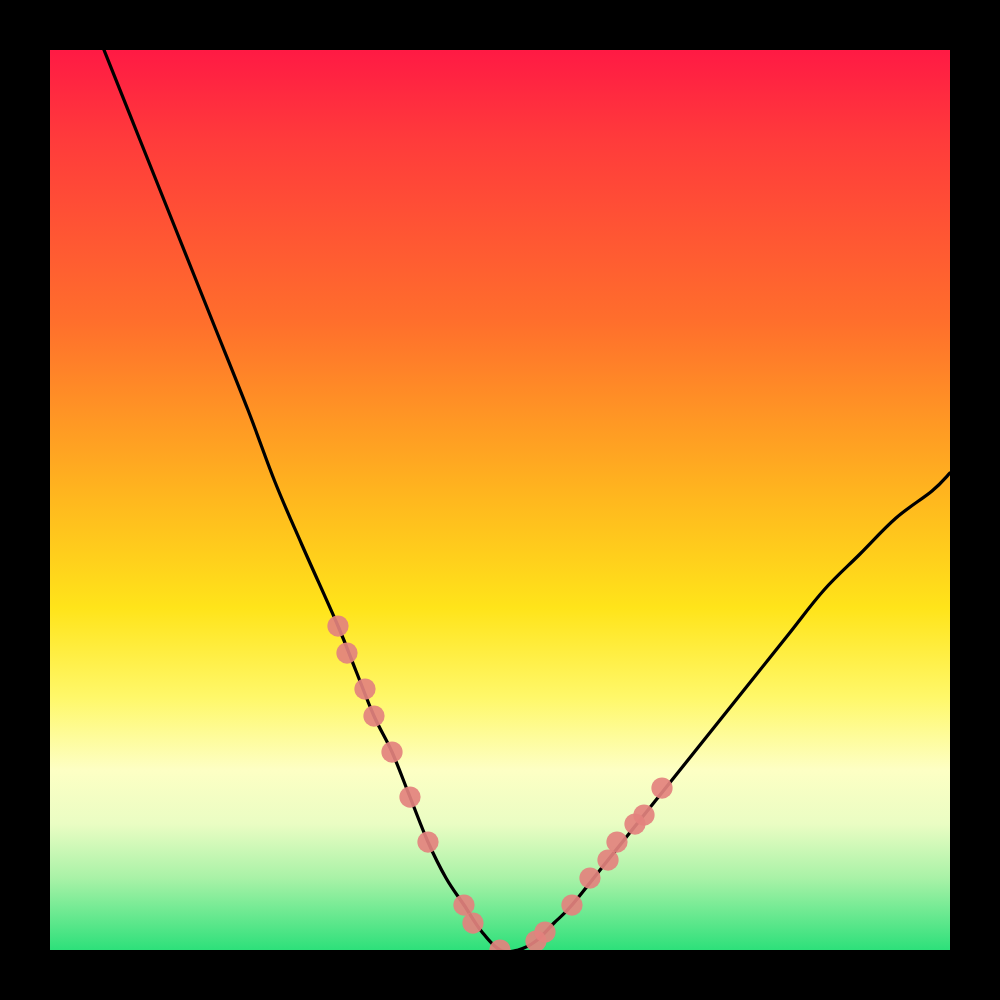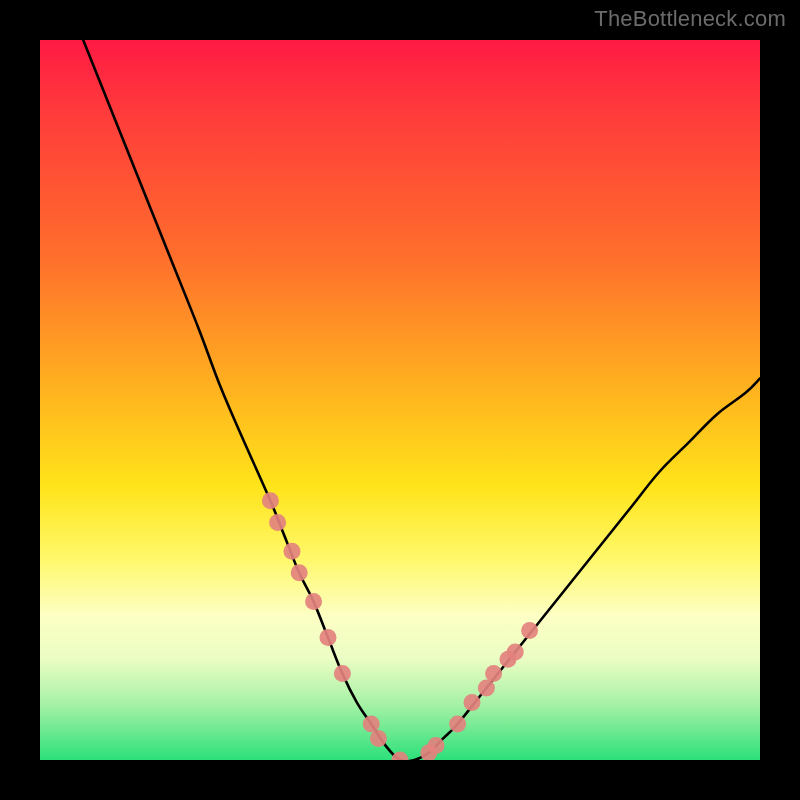--- a/index.html
+++ b/index.html
@@ -50,21 +50,20 @@
     font-size: 22px;
     font-weight: 500;
     letter-spacing: 0.2px;
   }
 </style>
 </head>
 <body>
 
 <div class="frame">
 
-  <div class="watermark">TheBottleneck.com</div>
 
   <div class="plot-area">
     <svg viewBox="0 0 720 720" preserveAspectRatio="none">
       <path id="curve-path" fill="none" stroke="#000000" stroke-width="2.6" stroke-linecap="round" stroke-linejoin="round" d="M 43.199999999999996 0 C 48.38399999999999 12.959999999999999 61.632 46.08 72 72 C 82.368 97.92 90.43200000000002 118.07999999999998 100.80000000000001 144 C 111.168 169.92000000000002 119.232 190.08000000000007 129.6 216.00000000000006 C 139.968 241.92000000000004 149.328 264.672 158.4 288 C 167.472 311.328 172.224 326.15999999999997 180 345.59999999999997 C 187.776 365.03999999999996 192.52800000000002 375.264 201.60000000000002 396 C 210.67200000000003 416.736 222.624 442.656 230.4 460.8 C 238.17600000000002 478.944 239.616 483.84000000000003 244.8 496.8 C 249.984 509.76 254.016 521.136 259.2 532.8 C 264.384 544.4639999999999 268.416 549.936 273.6 561.6 C 278.78400000000005 573.264 282.81600000000003 584.64 288 597.6 C 293.18399999999997 610.5600000000001 297.21599999999995 621.936 302.4 633.6 C 307.584 645.264 311.616 653.328 316.8 662.4 C 321.98400000000004 671.472 326.016 676.224 331.2 684 C 336.38399999999996 691.776 340.41599999999994 699.12 345.59999999999997 705.6 C 350.784 712.08 354.816 717.408 360 720 C 365.184 722.592 369.216 721.296 374.40000000000003 720 C 379.58400000000006 718.704 383.616 716.688 388.8 712.8 C 393.98400000000004 708.9119999999999 398.0160000000001 703.584 403.20000000000005 698.4 C 408.384 693.216 409.82399999999996 693.072 417.59999999999997 684 C 425.376 674.928 436.032 660.96 446.4 648 C 456.768 635.04 464.83200000000005 624.96 475.20000000000005 612 C 485.56800000000004 599.04 493.63199999999995 588.96 503.99999999999994 576 C 514.3679999999999 563.04 522.4319999999999 552.96 532.8 540 C 543.168 527.04 551.232 516.96 561.6 504 C 571.9680000000001 491.04 580.0319999999999 480.96 590.4 468 C 600.768 455.04 608.832 443.664 619.2 432 C 629.5680000000001 420.336 637.6320000000001 413.568 648 403.2 C 658.3679999999999 392.832 666.4319999999999 383.47200000000004 676.8 374.40000000000003 C 687.168 365.32800000000003 697.8240000000001 359.28000000000003 705.6 352.8 C 713.376 346.32 717.408 340.99199999999996 720 338.4"></path>
       <g id="marker-group">
           <circle cx="230.4" cy="460.8" r="8.5" fill="#e3827e" fill-opacity="0.92"></circle>
           <circle cx="237.60000000000002" cy="482.4" r="8.5" fill="#e3827e" fill-opacity="0.92"></circle>
           <circle cx="251.99999999999997" cy="511.20000000000005" r="8.5" fill="#e3827e" fill-opacity="0.92"></circle>
           <circle cx="259.2" cy="532.8" r="8.5" fill="#e3827e" fill-opacity="0.92"></circle>
           <circle cx="273.6" cy="561.6" r="8.5" fill="#e3827e" fill-opacity="0.92"></circle>

